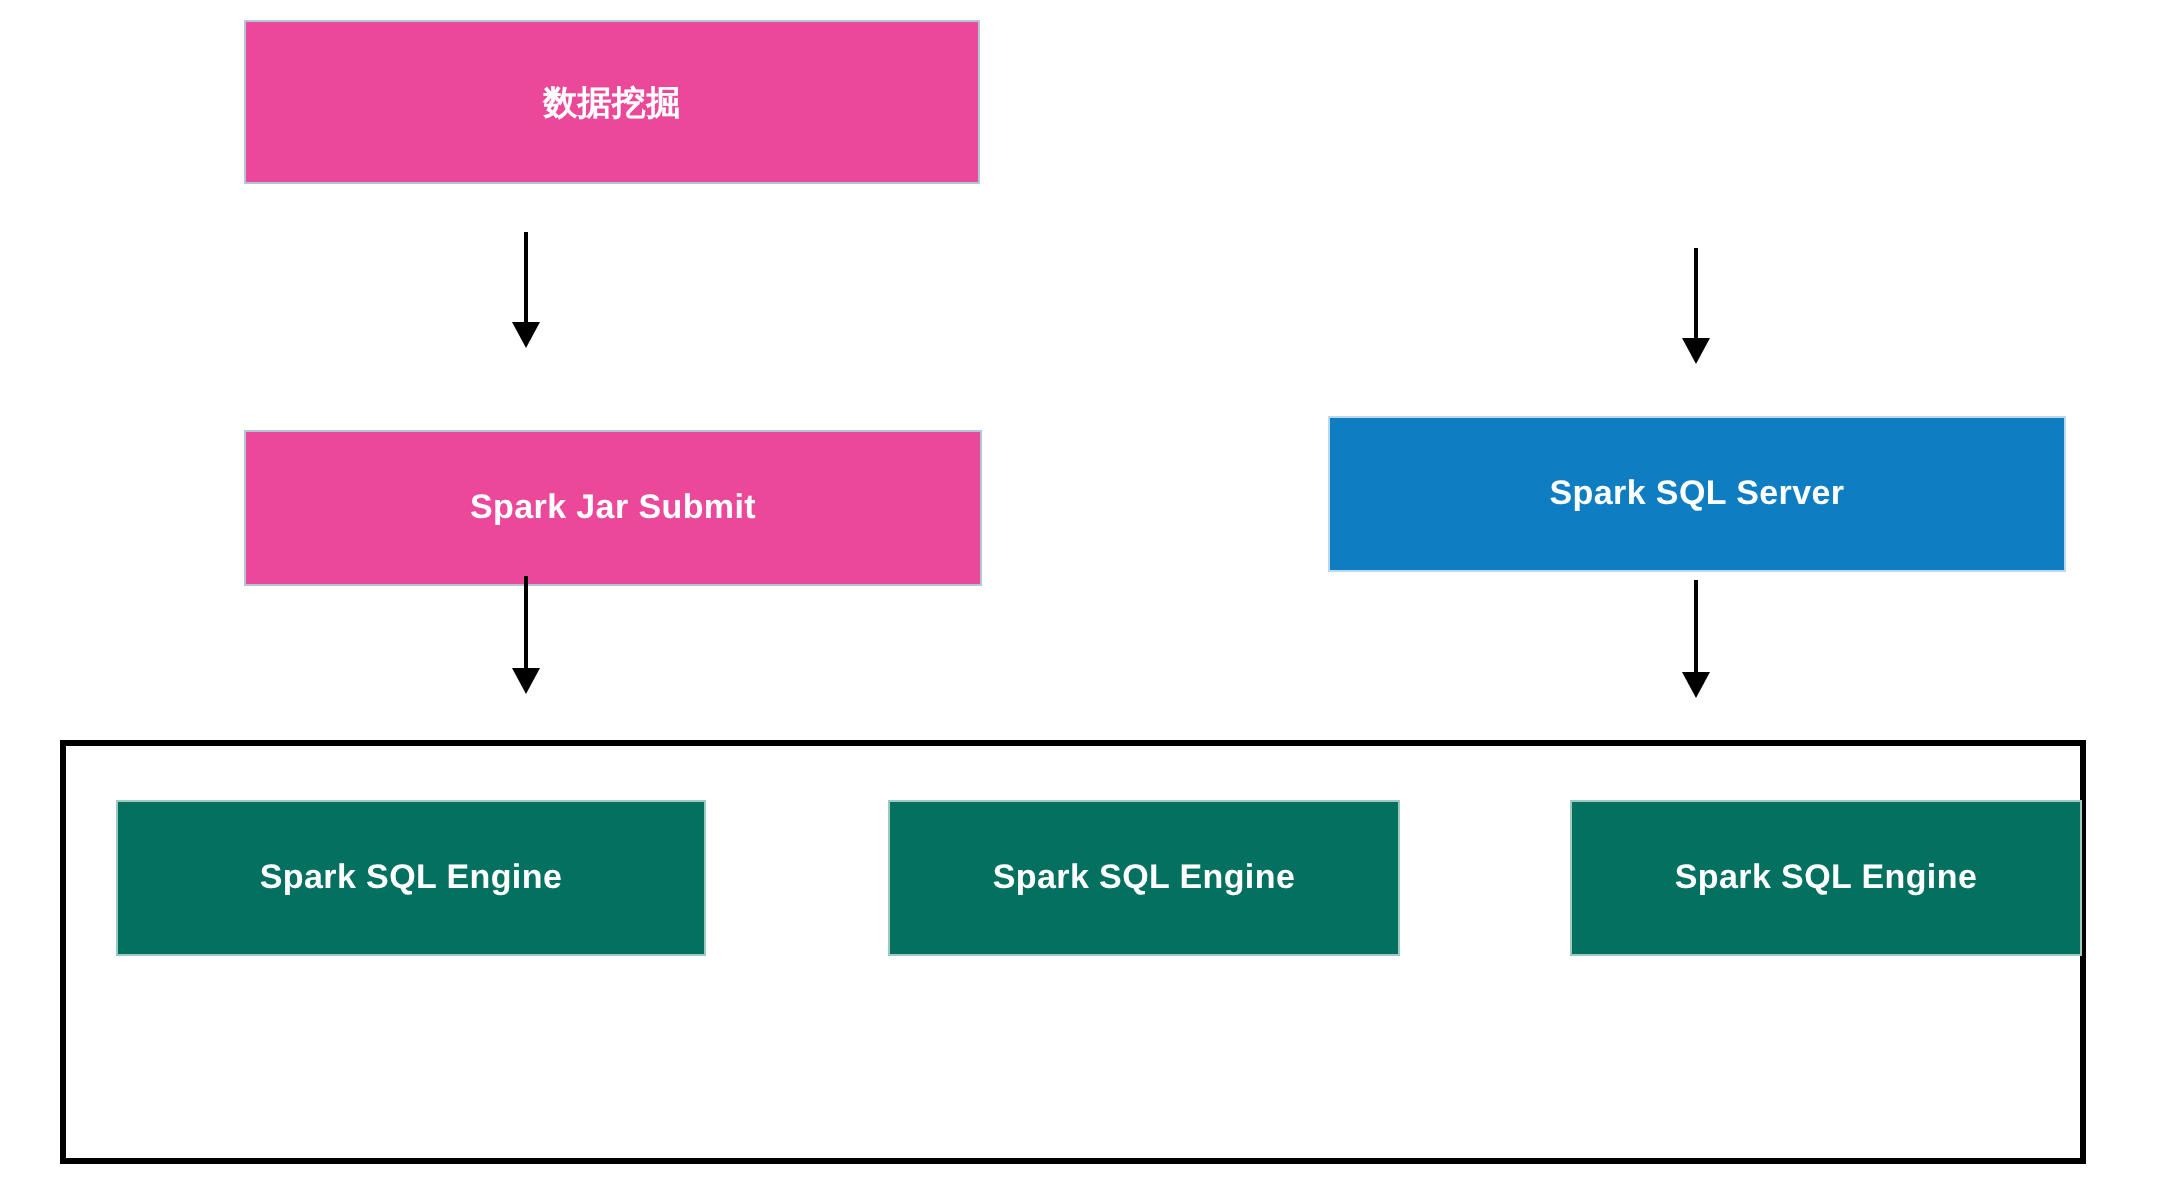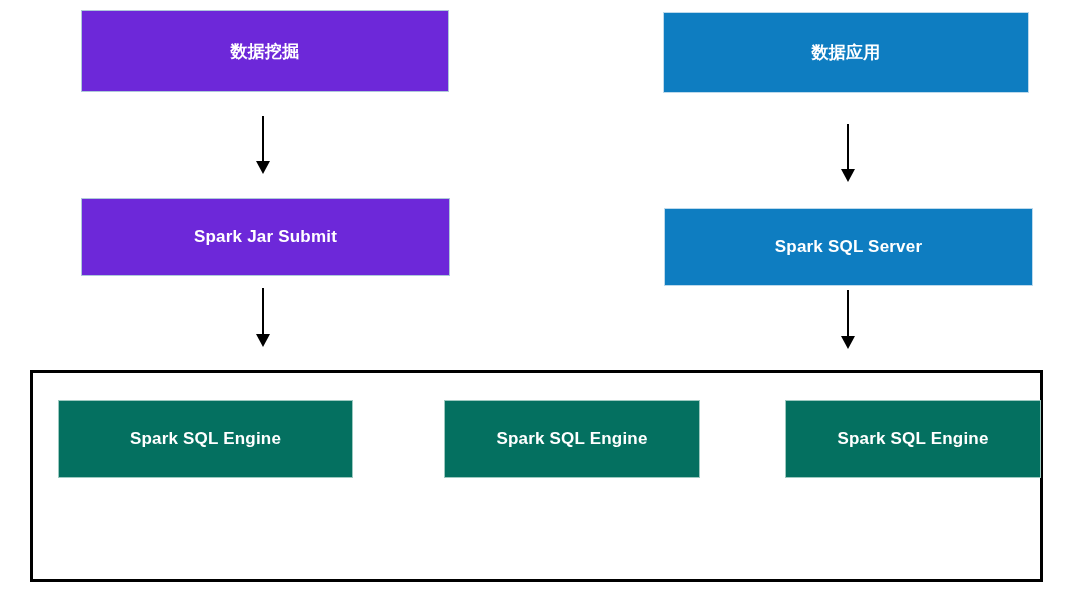--- a/index.html
+++ b/index.html
@@ -20,30 +20,30 @@
     display: flex;
     align-items: center;
     justify-content: center;
     color: #ffffff;
     font-weight: bold;
     font-size: 17px;
     letter-spacing: 0.2px;
     box-sizing: border-box;
     text-align: center;
   }
-  .dark-blue { background: #6d28d9; border: 1px solid #aec8da; }
+  .dark-blue { background: #ec4899; border: 1px solid #aec8da; margin-left: 41px; }
   .mid-blue  { background: #0E7DC1; border: 1px solid #bcd9ec; }
   .teal      { background: #047060; border: 1px solid #9cc9c0; }
   .gray      { background: #9B9B9B; }
 
   
   .box-data-mining      { left: 81px;  top: 10px;  width: 368px; height: 82px; }
   .box-data-application { left: 663px; top: 12px;  width: 366px; height: 81px; }
   
-  .box-jar-submit       { left: 81px;  top: 198px; width: 369px; height: 78px; }
+  .box-jar-submit       { left: 81px;  top: 215px; width: 369px; height: 78px; }
   .box-sql-server       { left: 664px; top: 208px; width: 369px; height: 78px; justify-content: center; }
 
   
   .arrow {
     position: absolute;
     width: 14px;
     display: flex;
     flex-direction: column;
     align-items: center;
   }
@@ -83,23 +83,20 @@
 </style>
 </head>
 <body>
 
 <div class="canvas">
 
   <div class="node dark-blue box-data-mining">
     <span>数据挖掘</span>
   </div>
 
-  <div class="node mid-blue box-data-application">
-    <span>数据应用</span>
-  </div>
 
   <div class="arrow arrow-l1">
     <div class="shaft"></div>
     <div class="head"></div>
   </div>
   <div class="arrow arrow-r1">
     <div class="shaft"></div>
     <div class="head"></div>
   </div>
 

